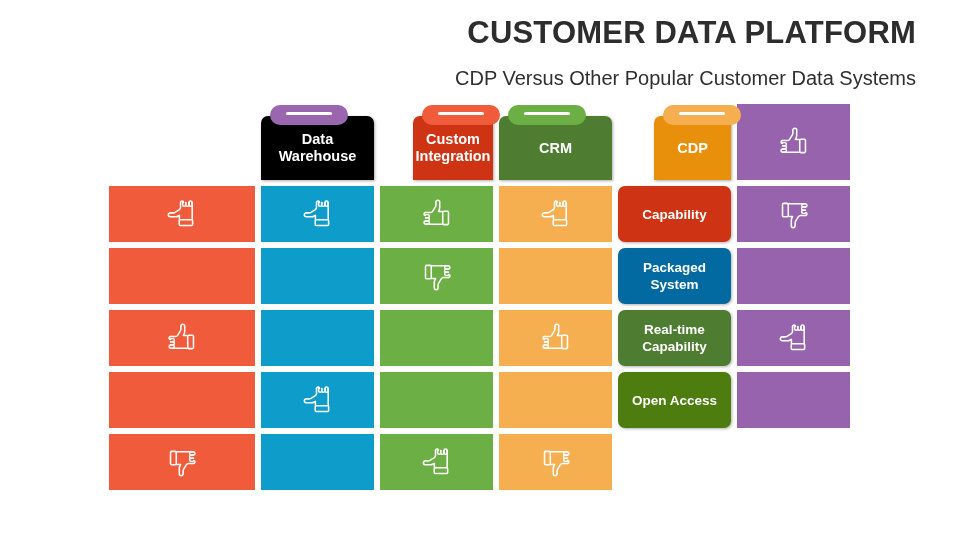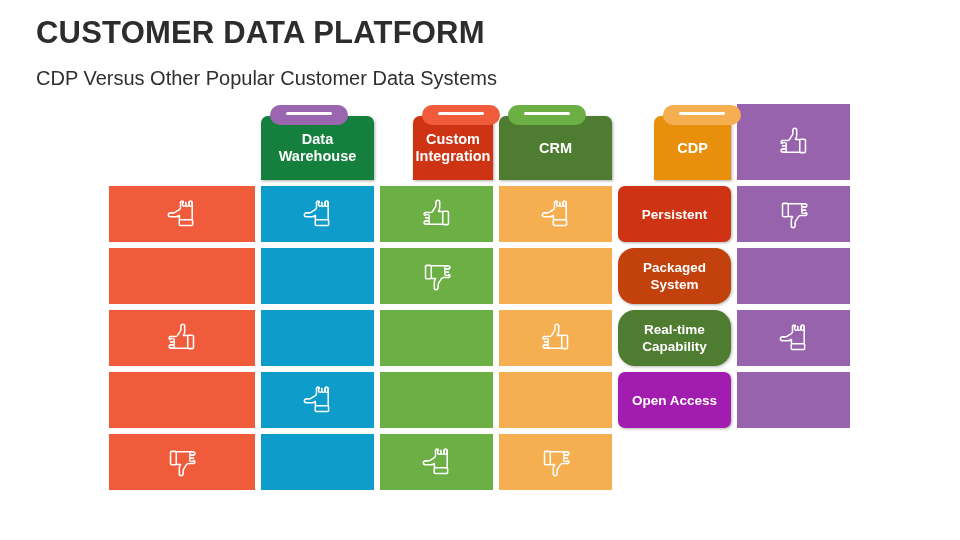--- a/index.html
+++ b/index.html
@@ -14,20 +14,21 @@
     overflow: hidden;
     position: relative;
   }
 
   
   .title-block {
     position: absolute;
     left: 36px;
     top: 16px;
     width: 880px;
+    text-align: right;
   }
   .main-title {
     font-size: 31px;
     font-weight: bold;
     color: #2d2d2d;
     letter-spacing: 0.2px;
     line-height: 34px;
     white-space: nowrap;
   }
   .sub-title {
@@ -134,21 +135,21 @@
 <body>
 
 <div class="title-block">
   <div class="main-title">CUSTOMER DATA PLATFORM</div>
   <div class="sub-title">CDP Versus Other Popular Customer Data Systems</div>
 </div>
 
 <div class="matrix">
   <div class="grid" id="grid-root">
       <div class="corner"></div>
-      <div class="col-head" style="background: #15803d;">
+      <div class="col-head" style="background: #000000;">
         <div class="col-tab" style="background: rgb(154, 102, 176);">
           <div class="col-tab-line"></div>
         </div>
         <div class="col-head-label">Data Warehouse</div>
       </div>
       <div class="col-head" style="background: rgb(206, 52, 20); margin-left: 33px;">
         <div class="col-tab" style="background: rgb(240, 91, 59);">
           <div class="col-tab-line"></div>
         </div>
         <div class="col-head-label">Custom Integration</div>
@@ -229,21 +230,21 @@
             <path d="M5.2 16.6 h2.2 a1.45 1.45 0 0 1 0 2.9 h-2.2" stroke="#ffffff" stroke-width="1.35" stroke-linecap="round" stroke-linejoin="round"></path>
             <path d="M5.2 19.6 h2.2 a1.45 1.45 0 0 1 0 2.9 h-2.2" stroke="#ffffff" stroke-width="1.35" stroke-linecap="round" stroke-linejoin="round"></path>
             <path d="M5.2 22.6 h2.2 a1.45 1.45 0 0 1 0 2.9 h-2.2" stroke="#ffffff" stroke-width="1.35" stroke-linecap="round" stroke-linejoin="round"></path>
             <path d="M5.2 14.6 a1.45 1.45 0 0 0 0 2.9" stroke="#ffffff" stroke-width="1.35" stroke-linecap="round"></path>
             <path d="M5.2 22.6 a1.45 1.45 0 0 0 0 2.9" stroke="#ffffff" stroke-width="1.35" stroke-linecap="round"></path>
             <rect x="21.4" y="13.4" width="5.4" height="12.6" rx="1.0" stroke="#ffffff" stroke-width="1.45" stroke-linejoin="round"></rect>
           </svg>
         </span>
       </div>
       <div class="row-head" style="background: rgb(206, 52, 20);">
-        <div class="row-head-label">Persistent</div>
+        <div class="row-head-label">Capability</div>
       </div>
       <div class="cell icon-thumb-down" style="background: rgb(151, 99, 173);">
         <span>
           <svg width="34" height="34" viewBox="0 0 32 32" fill="none">
             <path d="M5.2 14.6 h4.6 c0.9 0 1.6 -0.45 2.05 -1.1 l2.6 -4.15 c0.35 -0.6 0.5 -1.2 0.5 -1.9 V4.9 c0 -0.95 0.8 -1.75 1.8 -1.75 c1.0 0 1.8 0.8 1.8 1.75 v5.05 c0 0.9 -0.25 1.8 -0.7 2.6 l-0.55 1.0 h3.6" stroke="#ffffff" stroke-width="1.45" stroke-linecap="round" stroke-linejoin="round"></path>
             <path d="M5.2 25.6 h15.7" stroke="#ffffff" stroke-width="1.45" stroke-linecap="round"></path>
             <path d="M5.2 16.6 h2.2 a1.45 1.45 0 0 1 0 2.9 h-2.2" stroke="#ffffff" stroke-width="1.35" stroke-linecap="round" stroke-linejoin="round"></path>
             <path d="M5.2 19.6 h2.2 a1.45 1.45 0 0 1 0 2.9 h-2.2" stroke="#ffffff" stroke-width="1.35" stroke-linecap="round" stroke-linejoin="round"></path>
             <path d="M5.2 22.6 h2.2 a1.45 1.45 0 0 1 0 2.9 h-2.2" stroke="#ffffff" stroke-width="1.35" stroke-linecap="round" stroke-linejoin="round"></path>
             <path d="M5.2 14.6 a1.45 1.45 0 0 0 0 2.9" stroke="#ffffff" stroke-width="1.35" stroke-linecap="round"></path>
@@ -262,21 +263,21 @@
             <path d="M5.2 16.6 h2.2 a1.45 1.45 0 0 1 0 2.9 h-2.2" stroke="#ffffff" stroke-width="1.35" stroke-linecap="round" stroke-linejoin="round"></path>
             <path d="M5.2 19.6 h2.2 a1.45 1.45 0 0 1 0 2.9 h-2.2" stroke="#ffffff" stroke-width="1.35" stroke-linecap="round" stroke-linejoin="round"></path>
             <path d="M5.2 22.6 h2.2 a1.45 1.45 0 0 1 0 2.9 h-2.2" stroke="#ffffff" stroke-width="1.35" stroke-linecap="round" stroke-linejoin="round"></path>
             <path d="M5.2 14.6 a1.45 1.45 0 0 0 0 2.9" stroke="#ffffff" stroke-width="1.35" stroke-linecap="round"></path>
             <path d="M5.2 22.6 a1.45 1.45 0 0 0 0 2.9" stroke="#ffffff" stroke-width="1.35" stroke-linecap="round"></path>
             <rect x="21.4" y="13.4" width="5.4" height="12.6" rx="1.0" stroke="#ffffff" stroke-width="1.45" stroke-linejoin="round"></rect>
           </svg>
         </span>
       </div>
       <div class="cell" style="background: rgb(245, 174, 80);"></div>
-      <div class="row-head" style="background: #c2410c; border-radius: 16px;">
+      <div class="row-head" style="background: #0369a1;">
         <div class="row-head-label">Packaged System</div>
       </div>
       <div class="cell" style="background: rgb(151, 99, 173);"></div>
       <div class="cell icon-thumb-up" style="background: rgb(240, 91, 59);">
         <span>
           <svg width="34" height="34" viewBox="0 0 32 32" fill="none">
             <path d="M5.2 14.6 h4.6 c0.9 0 1.6 -0.45 2.05 -1.1 l2.6 -4.15 c0.35 -0.6 0.5 -1.2 0.5 -1.9 V4.9 c0 -0.95 0.8 -1.75 1.8 -1.75 c1.0 0 1.8 0.8 1.8 1.75 v5.05 c0 0.9 -0.25 1.8 -0.7 2.6 l-0.55 1.0 h3.6" stroke="#ffffff" stroke-width="1.45" stroke-linecap="round" stroke-linejoin="round"></path>
             <path d="M5.2 25.6 h15.7" stroke="#ffffff" stroke-width="1.45" stroke-linecap="round"></path>
             <path d="M5.2 16.6 h2.2 a1.45 1.45 0 0 1 0 2.9 h-2.2" stroke="#ffffff" stroke-width="1.35" stroke-linecap="round" stroke-linejoin="round"></path>
             <path d="M5.2 19.6 h2.2 a1.45 1.45 0 0 1 0 2.9 h-2.2" stroke="#ffffff" stroke-width="1.35" stroke-linecap="round" stroke-linejoin="round"></path>
@@ -296,21 +297,21 @@
             <path d="M5.2 25.6 h15.7" stroke="#ffffff" stroke-width="1.45" stroke-linecap="round"></path>
             <path d="M5.2 16.6 h2.2 a1.45 1.45 0 0 1 0 2.9 h-2.2" stroke="#ffffff" stroke-width="1.35" stroke-linecap="round" stroke-linejoin="round"></path>
             <path d="M5.2 19.6 h2.2 a1.45 1.45 0 0 1 0 2.9 h-2.2" stroke="#ffffff" stroke-width="1.35" stroke-linecap="round" stroke-linejoin="round"></path>
             <path d="M5.2 22.6 h2.2 a1.45 1.45 0 0 1 0 2.9 h-2.2" stroke="#ffffff" stroke-width="1.35" stroke-linecap="round" stroke-linejoin="round"></path>
             <path d="M5.2 14.6 a1.45 1.45 0 0 0 0 2.9" stroke="#ffffff" stroke-width="1.35" stroke-linecap="round"></path>
             <path d="M5.2 22.6 a1.45 1.45 0 0 0 0 2.9" stroke="#ffffff" stroke-width="1.35" stroke-linecap="round"></path>
             <rect x="21.4" y="13.4" width="5.4" height="12.6" rx="1.0" stroke="#ffffff" stroke-width="1.45" stroke-linejoin="round"></rect>
           </svg>
         </span>
       </div>
-      <div class="row-head" style="background: rgb(78, 124, 49); border-radius: 17px;">
+      <div class="row-head" style="background: rgb(78, 124, 49);">
         <div class="row-head-label">Real-time Capability</div>
       </div>
       <div class="cell icon-thumb-side" style="background: rgb(151, 99, 173);">
         <span>
           <svg width="34" height="34" viewBox="0 0 32 32" fill="none">
             <path d="M5.2 14.6 h4.6 c0.9 0 1.6 -0.45 2.05 -1.1 l2.6 -4.15 c0.35 -0.6 0.5 -1.2 0.5 -1.9 V4.9 c0 -0.95 0.8 -1.75 1.8 -1.75 c1.0 0 1.8 0.8 1.8 1.75 v5.05 c0 0.9 -0.25 1.8 -0.7 2.6 l-0.55 1.0 h3.6" stroke="#ffffff" stroke-width="1.45" stroke-linecap="round" stroke-linejoin="round"></path>
             <path d="M5.2 25.6 h15.7" stroke="#ffffff" stroke-width="1.45" stroke-linecap="round"></path>
             <path d="M5.2 16.6 h2.2 a1.45 1.45 0 0 1 0 2.9 h-2.2" stroke="#ffffff" stroke-width="1.35" stroke-linecap="round" stroke-linejoin="round"></path>
             <path d="M5.2 19.6 h2.2 a1.45 1.45 0 0 1 0 2.9 h-2.2" stroke="#ffffff" stroke-width="1.35" stroke-linecap="round" stroke-linejoin="round"></path>
             <path d="M5.2 22.6 h2.2 a1.45 1.45 0 0 1 0 2.9 h-2.2" stroke="#ffffff" stroke-width="1.35" stroke-linecap="round" stroke-linejoin="round"></path>
@@ -330,21 +331,21 @@
             <path d="M5.2 19.6 h2.2 a1.45 1.45 0 0 1 0 2.9 h-2.2" stroke="#ffffff" stroke-width="1.35" stroke-linecap="round" stroke-linejoin="round"></path>
             <path d="M5.2 22.6 h2.2 a1.45 1.45 0 0 1 0 2.9 h-2.2" stroke="#ffffff" stroke-width="1.35" stroke-linecap="round" stroke-linejoin="round"></path>
             <path d="M5.2 14.6 a1.45 1.45 0 0 0 0 2.9" stroke="#ffffff" stroke-width="1.35" stroke-linecap="round"></path>
             <path d="M5.2 22.6 a1.45 1.45 0 0 0 0 2.9" stroke="#ffffff" stroke-width="1.35" stroke-linecap="round"></path>
             <rect x="21.4" y="13.4" width="5.4" height="12.6" rx="1.0" stroke="#ffffff" stroke-width="1.45" stroke-linejoin="round"></rect>
           </svg>
         </span>
       </div>
       <div class="cell" style="background: rgb(108, 175, 69);"></div>
       <div class="cell" style="background: rgb(245, 174, 80);"></div>
-      <div class="row-head" style="background: #a21caf;">
+      <div class="row-head" style="background: #4d7c0f;">
         <div class="row-head-label">Open Access</div>
       </div>
       <div class="cell" style="background: rgb(151, 99, 173);"></div>
       <div class="cell icon-thumb-down" style="background: rgb(240, 91, 59);">
         <span>
           <svg width="34" height="34" viewBox="0 0 32 32" fill="none">
             <path d="M5.2 14.6 h4.6 c0.9 0 1.6 -0.45 2.05 -1.1 l2.6 -4.15 c0.35 -0.6 0.5 -1.2 0.5 -1.9 V4.9 c0 -0.95 0.8 -1.75 1.8 -1.75 c1.0 0 1.8 0.8 1.8 1.75 v5.05 c0 0.9 -0.25 1.8 -0.7 2.6 l-0.55 1.0 h3.6" stroke="#ffffff" stroke-width="1.45" stroke-linecap="round" stroke-linejoin="round"></path>
             <path d="M5.2 25.6 h15.7" stroke="#ffffff" stroke-width="1.45" stroke-linecap="round"></path>
             <path d="M5.2 16.6 h2.2 a1.45 1.45 0 0 1 0 2.9 h-2.2" stroke="#ffffff" stroke-width="1.35" stroke-linecap="round" stroke-linejoin="round"></path>
             <path d="M5.2 19.6 h2.2 a1.45 1.45 0 0 1 0 2.9 h-2.2" stroke="#ffffff" stroke-width="1.35" stroke-linecap="round" stroke-linejoin="round"></path>

